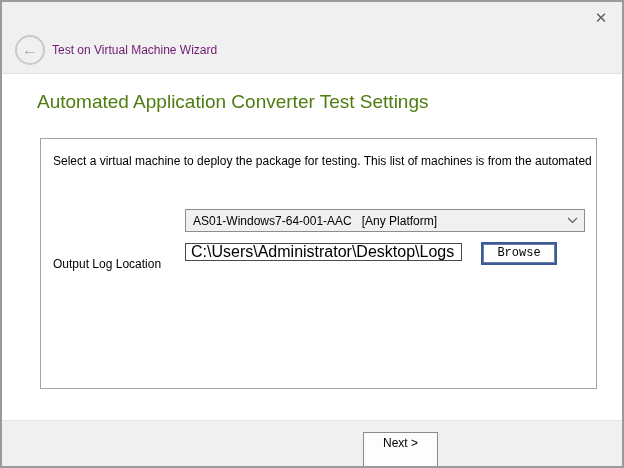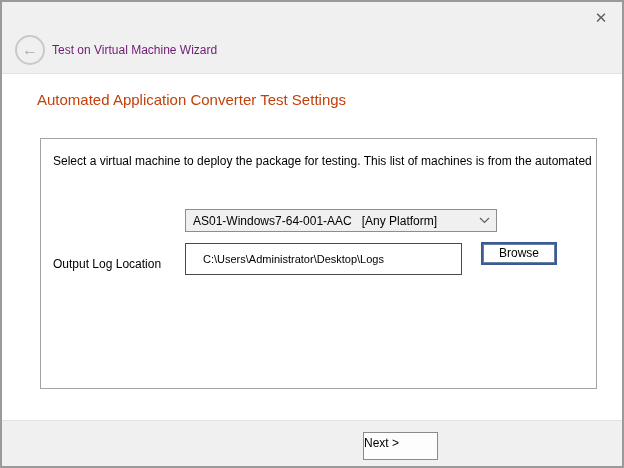--- a/index.html
+++ b/index.html
@@ -51,22 +51,22 @@
     line-height: 30px;
     font-size: 12px;
     color: #701a75;
     white-space: nowrap;
   }
 
   
   .page-heading {
     position: absolute;
     left: 35px; top: 89px;
-    font-size: 15px;
-    color: #c2410c;
+    font-size: 19px;
+    color: #4d7c0f;
     white-space: nowrap;
   }
 
   .group-box {
     position: absolute;
     left: 38px; top: 136px;
     width: 557px; height: 251px;
     border: 1px solid #a3a3a3;
     background: #ffffff;
   }
@@ -79,21 +79,21 @@
     font-size: 12px;
     color: #000;
     white-space: nowrap;
   }
   .label-vm  { top: 76px; }
   .label-log { top: 110px; margin-top: 8px; }
 
   .combo {
     position: absolute;
     left: 144px; top: 70px;
-    width: 312px; height: 23px;
+    width: 400px; height: 23px;
     background: #f0f0f0;
     border: 1px solid #8d8d8d;
     display: flex;
     align-items: center;
   }
   .combo-value {
     flex: 1;
     padding-left: 7px;
     font-size: 12px;
     color: #000;
@@ -103,60 +103,61 @@
   .combo-arrow {
     width: 24px;
     display: flex;
     align-items: center;
     justify-content: center;
   }
 
   .text-input {
     position: absolute;
     left: 144px; top: 104px;
-    width: 277px; height: 32px;
+    width: 277px; height: 18px;
     background: #ffffff;
     border: 1px solid #4a4a4a;
     font-family: "Liberation Sans", "DejaVu Sans", sans-serif;
-    font-size: 11px;
-    color: #000;
-    padding: 0 17px;
+    font-size: 16px;
+    color: #000;
+    padding: 0 5px;
     outline: none;
   }
 
   .browse-btn {
     position: absolute;
     left: 440px; top: 103px;
     width: 76px; height: 23px;
     background: #ffffff;
     border: 2px solid #3b5a99;
     box-shadow: inset 0 0 0 1px #6d7f9f;
     font-size: 12px;
     color: #000;
     text-align: center;
     line-height: 19px;
+    font-family: Liberation Mono, monospace;
   }
 
   
   .footer {
     position: absolute;
     left: 0; bottom: 0;
     width: 620px; height: 46px;
     background: #f0f0f0;
     border-top: 1px solid #e2e2e2;
   }
   .btn {
     position: absolute;
     top: 11px;
-    height: 28px;
+    height: 36px;
     background: #fdfdfd;
     border: 1px solid #8a8a8a;
     font-size: 12px;
     color: #000;
-    text-align: left;
+    text-align: center;
     line-height: 20px;
   }
   .btn-next   { left: 361px; width: 75px; }
   .btn-cancel { left: 443px; width: 73px; }
   .btn-help   { left: 525px; width: 73px; }
 </style>
 </head>
 <body>
 
 <div class="window">

